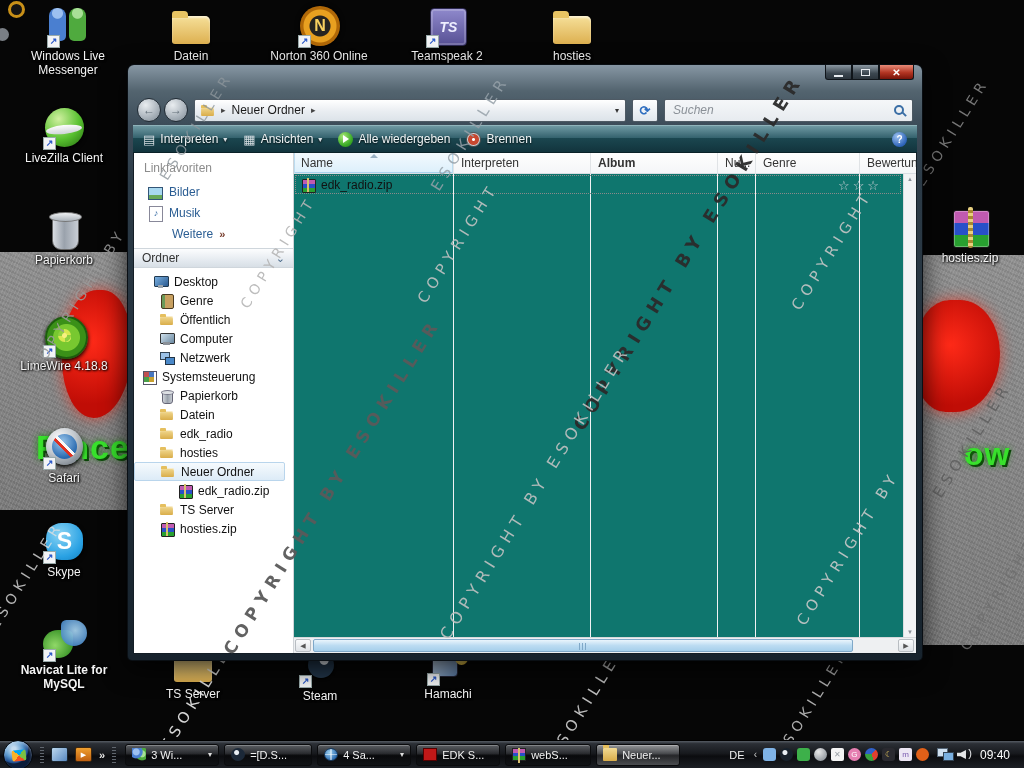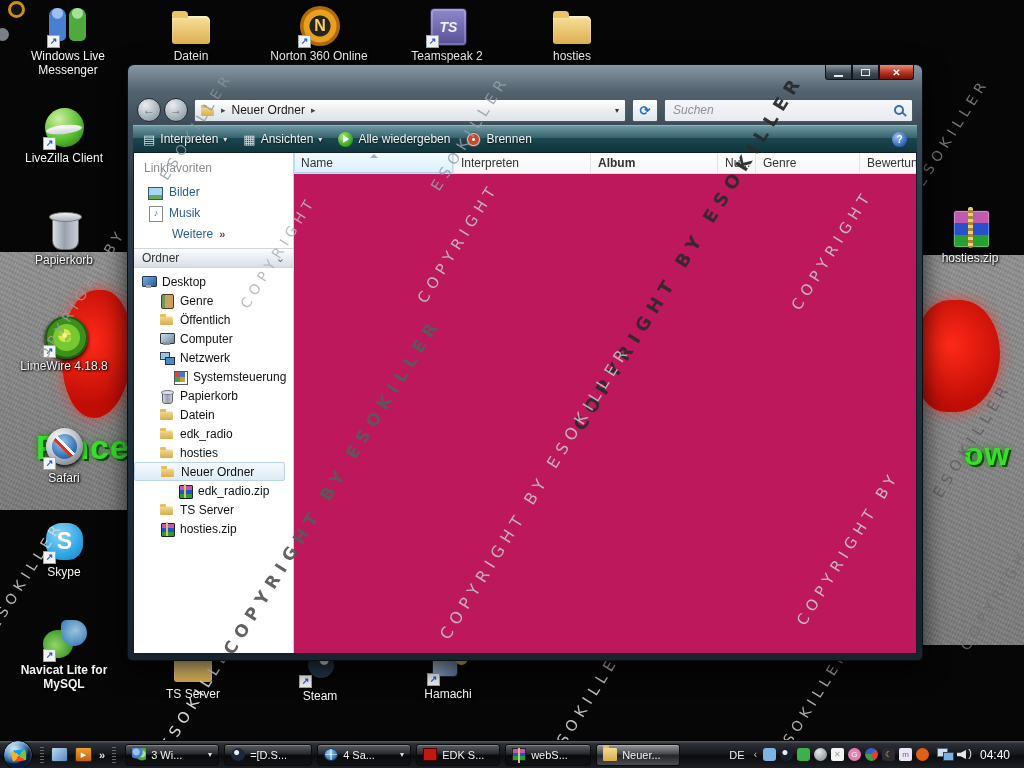--- a/index.html
+++ b/index.html
@@ -181,21 +181,21 @@
   .t-rar::after{content:"";position:absolute;left:6px;top:0;width:2px;height:14px;background:#d8c070}
   .si-doc::before{content:"";position:absolute;left:2px;top:0;width:10px;height:13px;background:#fff;border:1px solid #5a88b8;
      box-shadow:inset 0 -2px 0 #fff}
   .si-doc::after{content:"";position:absolute;left:4px;top:3px;width:6px;height:7px;
      background:repeating-linear-gradient(180deg,#88aed0 0 1px,transparent 1px 3px)}
   .si-pic::before{content:"";position:absolute;left:0;top:1px;width:13px;height:11px;border:1px solid #357;
      background:linear-gradient(180deg,#a8d8f0 0 60%,#68a858 60%)}
   .si-music::before{content:"\266A";position:absolute;left:1px;top:-1px;width:12px;height:14px;background:#fff;border:1px solid #889;
      color:#3a6ea5;font-size:9px;text-align:center;line-height:13px}
 
-  .content{flex:1;display:flex;flex-direction:row;position:relative;overflow:hidden;background:#be185d}
+  .content{flex:1;display:flex;flex-direction:column;position:relative;overflow:hidden;background:#0f766e}
   .colheads{height:21px;flex:none;display:flex;border-bottom:1px solid #d9dee3;background:linear-gradient(180deg,#fefefe,#f4f6f8);overflow:hidden}
   .ch{position:relative;display:flex;align-items:center;padding-left:7px;font-size:12px;color:#333;
      border-right:1px solid #e0e3e6;flex:none;overflow:hidden;white-space:nowrap}
   .ch.hl{background:linear-gradient(180deg,#f3fafe,#dceffb);box-shadow:inset 1px 0 0 #bcdcf0,inset -1px 0 0 #bcdcf0,inset 0 -1px 0 #a8d2ec}
   .ch.sorted::before{content:"";position:absolute;top:1px;left:50%;margin-left:-4px;
      border-left:4px solid transparent;border-right:4px solid transparent;border-bottom:4px solid #9ab2c4}
   .body{flex:1;position:relative;overflow:hidden}
   .colgrid{position:absolute;inset:0;display:flex}
   .bc{flex:none;height:100%;border-right:1px solid #f0f1f3}
   .filerow{position:absolute;left:1px;right:15px;top:1px;height:19px;display:flex;align-items:center;gap:6px;
@@ -433,41 +433,41 @@
         <div class="more">
           <span>Weitere</span>
           <span class="morechev">»</span>
         </div>
         <div class="ordnerband">
           <span>Ordner</span>
           <span class="bandchev">⌄</span>
         </div>
         <div class="tree">
 
-        <div class="trow" style="padding-left: 8px;">
+        <div class="trow" style="padding-left: 20px;">
               <span class="ti t-desktop"></span>
               <span>Desktop</span>
             </div>
             <div class="trow" style="padding-left: 26px;">
               <span class="ti t-user"></span>
               <span>Genre</span>
             </div>
             <div class="trow" style="padding-left: 26px;">
               <span class="ti t-folder"></span>
               <span>Öffentlich</span>
             </div>
             <div class="trow" style="padding-left: 26px;">
               <span class="ti t-computer"></span>
               <span>Computer</span>
             </div>
             <div class="trow" style="padding-left: 26px;">
               <span class="ti t-network"></span>
               <span>Netzwerk</span>
             </div>
-            <div class="trow" style="padding-left: 39px;">
+            <div class="trow" style="padding-left: 8px;">
               <span class="ti t-cpanel"></span>
               <span>Systemsteuerung</span>
             </div>
             <div class="trow" style="padding-left: 26px;">
               <span class="ti t-trash"></span>
               <span>Papierkorb</span>
             </div>
             <div class="trow" style="padding-left: 26px;">
               <span class="ti t-folder"></span>
               <span>Datein</span>
@@ -631,16 +631,16 @@
           <span class="tico" style="background: radial-gradient(circle at 35% 30%, rgb(232, 232, 232), rgb(154, 160, 166) 70%); border-radius: 50%;"></span>
           <span class="tico" style="background: rgb(244, 244, 244); border-radius: 2px; color: rgb(154, 160, 166);">✕</span>
           <span class="tico" style="background: rgb(229, 127, 177); border-radius: 50%; color: rgb(255, 255, 255);">G</span>
           <span class="tico" style="background: conic-gradient(from 40deg, rgb(224, 64, 48) 0deg, rgb(224, 64, 48) 33%, rgb(56, 160, 64) 33%, rgb(56, 160, 64) 66%, rgb(48, 96, 200) 66%, rgb(48, 96, 200) 100%); border-radius: 50%;"></span>
           <span class="tico" style="background: rgb(42, 42, 48); border-radius: 3px; color: rgb(240, 208, 92);">☾</span>
           <span class="tico" style="background: rgb(236, 230, 244); border-radius: 2px; color: rgb(122, 90, 176);">m</span>
           <span class="tico" style="background: rgb(224, 96, 24); border-radius: 50%;"></span>
         </span>
       <span class="net"></span>
       <span class="vol"></span>
-      <span class="clock">04:40</span>
+      <span class="clock">09:40</span>
     </div>
   </div>
 </div>
 
 </body></html>

